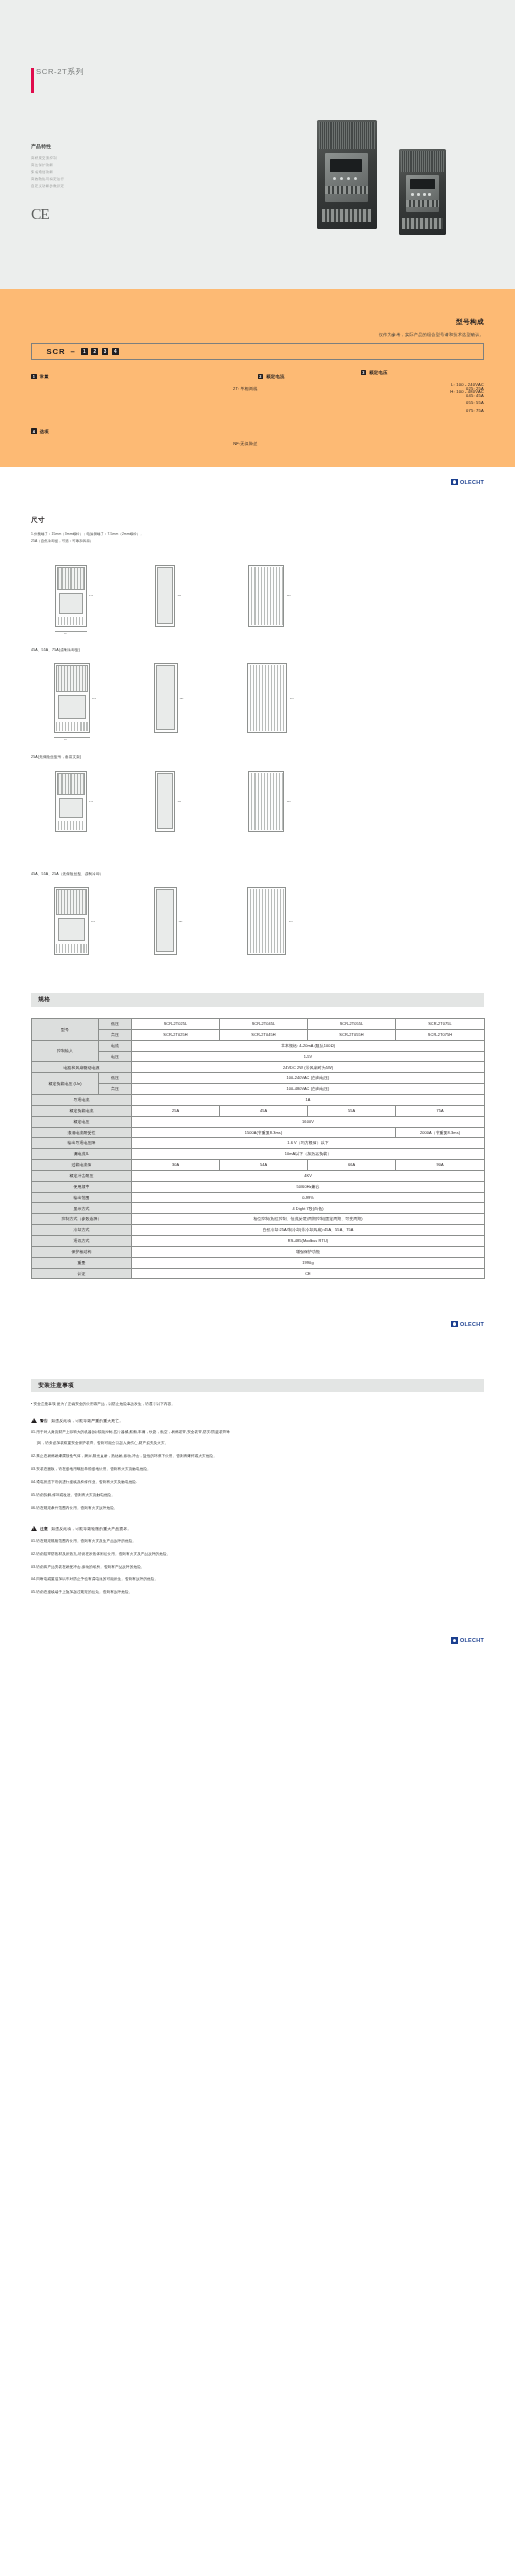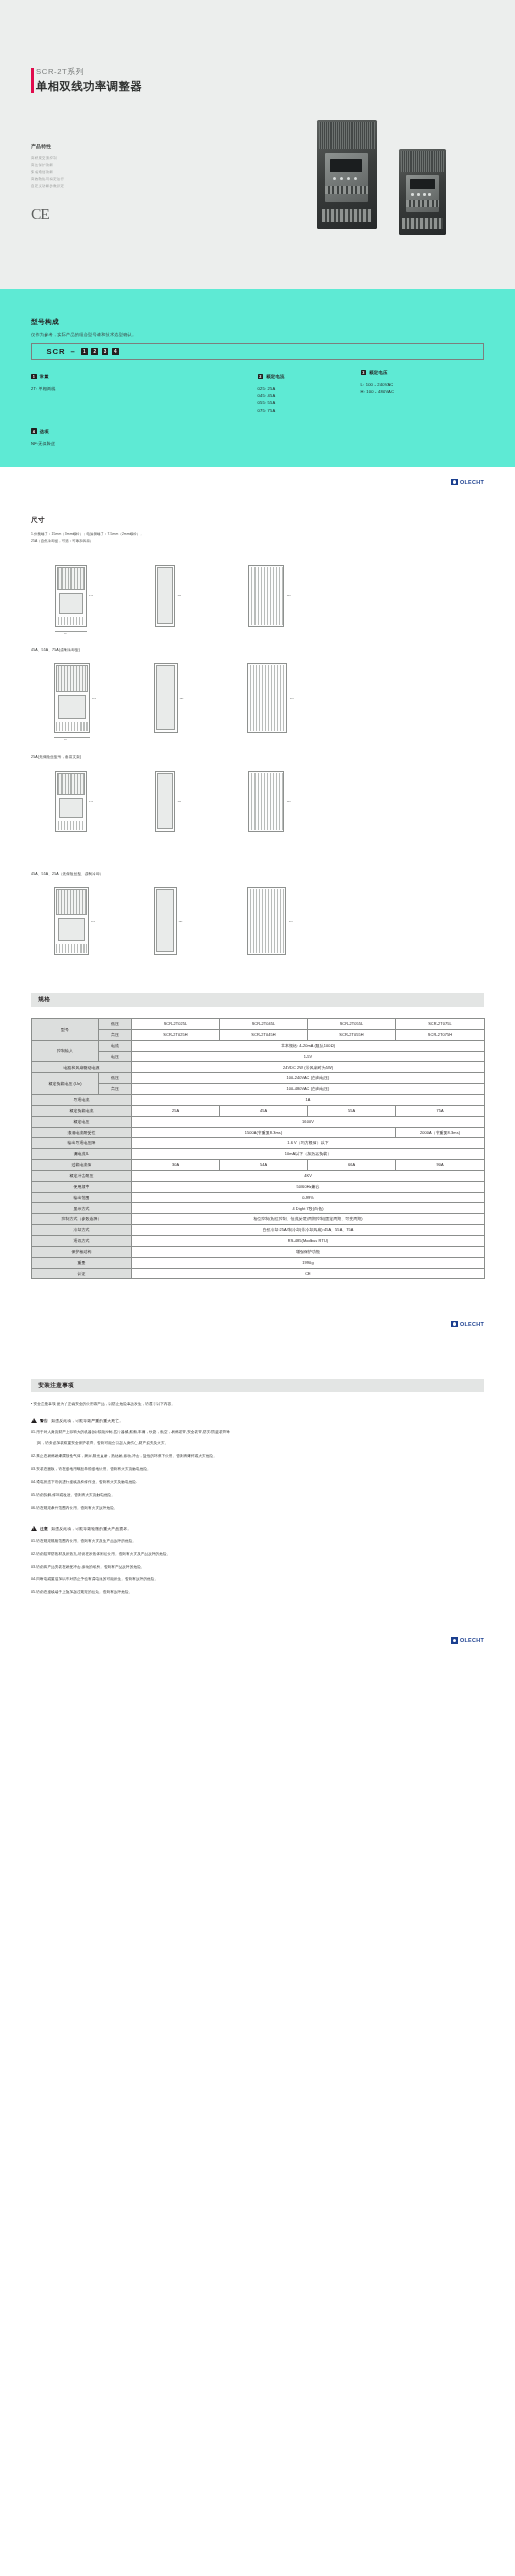--- a/index.html
+++ b/index.html
@@ -36,21 +36,21 @@
   .dev-led { position: absolute; background: #d8dcda; border-radius: 50%; }
   .dev-fin { position: absolute; background: repeating-linear-gradient(90deg,#6d7270 0px,#6d7270 1px,#434746 1px,#434746 2.1px); }
   .dev-term { position: absolute; background: repeating-linear-gradient(90deg,#8f9391 0px,#8f9391 2.6px,#3e4241 2.6px,#3e4241 4.6px); }
 
   
   .sect { width: 453px; margin: 0 auto; }
   .sect-title { font-size: 6.7px; font-weight: bold; color: #231f20; letter-spacing: 0.3px; }
   .sect-sub { font-size: 4.2px; color: #3b3d3c; margin-top: 4.6px; letter-spacing: 0.2px; }
 
   
-  .model-area { padding: 29px 0 20.6px 0; background: #5eead4; }
+  .model-area { padding: 29px 0 20.6px 0; background: #fdba74; text-align: right; }
   .code-box {
     margin-top: 6.7px; border: 0.5px solid #7d7f7e; height: 17px;
     display: flex; align-items: center; padding-left: 14.4px; gap: 3.6px;
   }
   .code-txt { font-size: 7.7px; font-weight: bold; letter-spacing: 1px; }
   .code-num {
     width: 6.7px; height: 6.7px; background: #231f20; color: #fff;
     font-size: 4.6px; font-weight: bold; display: flex;
     align-items: center; justify-content: center; border-radius: 0.5px;
   }
@@ -121,21 +121,20 @@
 </head>
 <body>
 
 <div class="page">
 
   <div class="hero">
     <div class="hero-inner">
 
       <div class="hero-title-wrap">
         <div class="hero-sup">SCR-2T系列</div>
-        <div class="hero-main">单相双线功率调整器</div>
       </div>
 
       <div class="feat-block" style="top:77px">
         <div class="feat-head">产品特性</div>
         <div class="feat-line">高精度交流控制</div>
         <div class="feat-line">高压保护功能</div>
         <div class="feat-line">集成通信功能</div>
         <div class="feat-line">高效散热与稳定运行</div>
         <div class="feat-line">自定义功能参数设定</div>
         <div class="ce-mark">CE</div>

